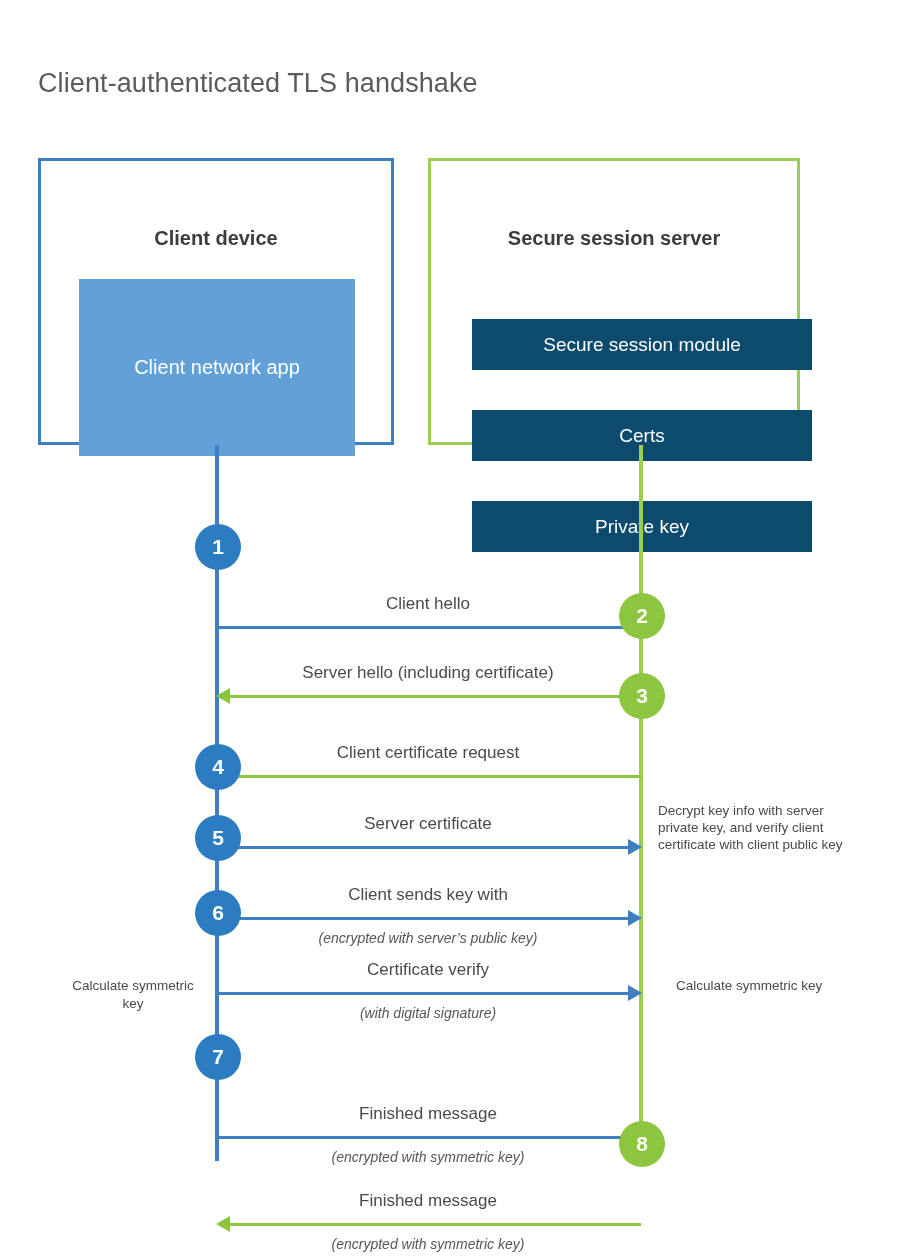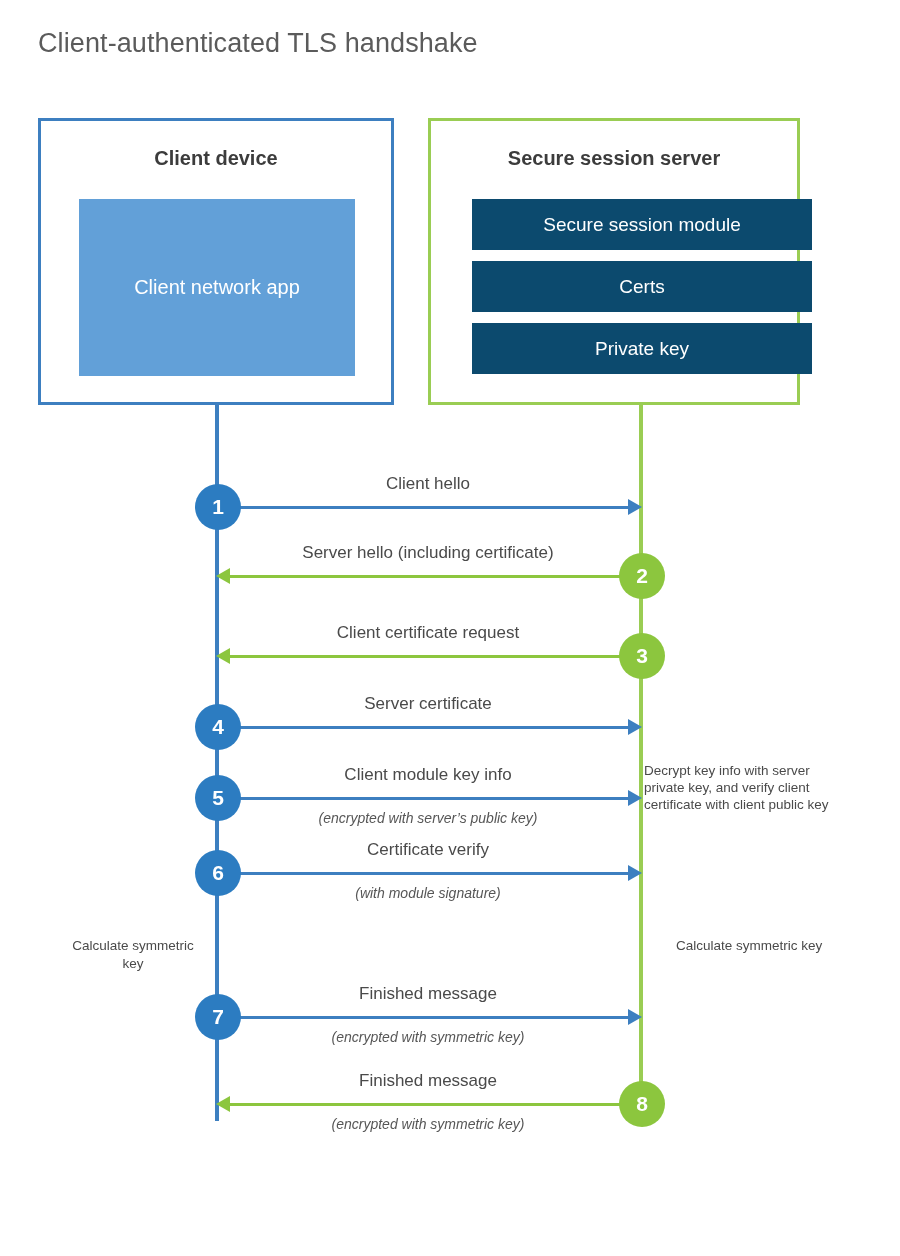--- a/index.html
+++ b/index.html
@@ -1,16 +1,16 @@
 <!DOCTYPE html>
 <html><head>
 <meta charset="utf-8">
 <title>Client-authenticated TLS handshake</title>
 <style>
-  * { box-sizing: border-box; }
+  * { box-sizing: border-box; margin-top: 40px; }
   html, body {
     margin: 0;
     padding: 0;
     background: #ffffff;
   }
   body {
     width: 900px;
     height: 1256px;
     position: relative;
     font-family: "Liberation Sans", sans-serif;
@@ -219,21 +219,21 @@
   }
 
   
   .side-note {
     position: absolute;
     font-size: 13.5px;
     line-height: 17px;
     color: #4a4a4a;
   }
   #server-decrypt-note {
-    left: 644px;
+    left: 658px;
     top: 762px;
     width: 190px;
     text-align: left;
   }
   #client-symmetric-note {
     left: 63px;
     top: 937px;
     width: 140px;
     text-align: center;
     font-size: 13.5px;
@@ -290,31 +290,31 @@
     <div class="msg-head left"></div>
   </div>
 
   <div class="message" style="top:727px;">
     <div class="msg-label">Server certificate</div>
     <div class="msg-line to-server"></div>
     <div class="msg-head right"></div>
   </div>
 
   <div class="message" style="top:798px;">
-    <div class="msg-label">Client module key info</div>
+    <div class="msg-label">Client sends key with</div>
     <div class="msg-line to-server"></div>
     <div class="msg-head right"></div>
     <div class="msg-sublabel">(encrypted with server’s public key)</div>
   </div>
 
   <div class="message" style="top:873px;">
     <div class="msg-label">Certificate verify</div>
     <div class="msg-line to-server"></div>
     <div class="msg-head right"></div>
-    <div class="msg-sublabel">(with module signature)</div>
+    <div class="msg-sublabel">(with digital signature)</div>
   </div>
 
   <div class="message" style="top:1017px;">
     <div class="msg-label">Finished message</div>
     <div class="msg-line to-server"></div>
     <div class="msg-head right"></div>
     <div class="msg-sublabel">(encrypted with symmetric key)</div>
   </div>
 
   <div class="message" style="top:1104px;">

